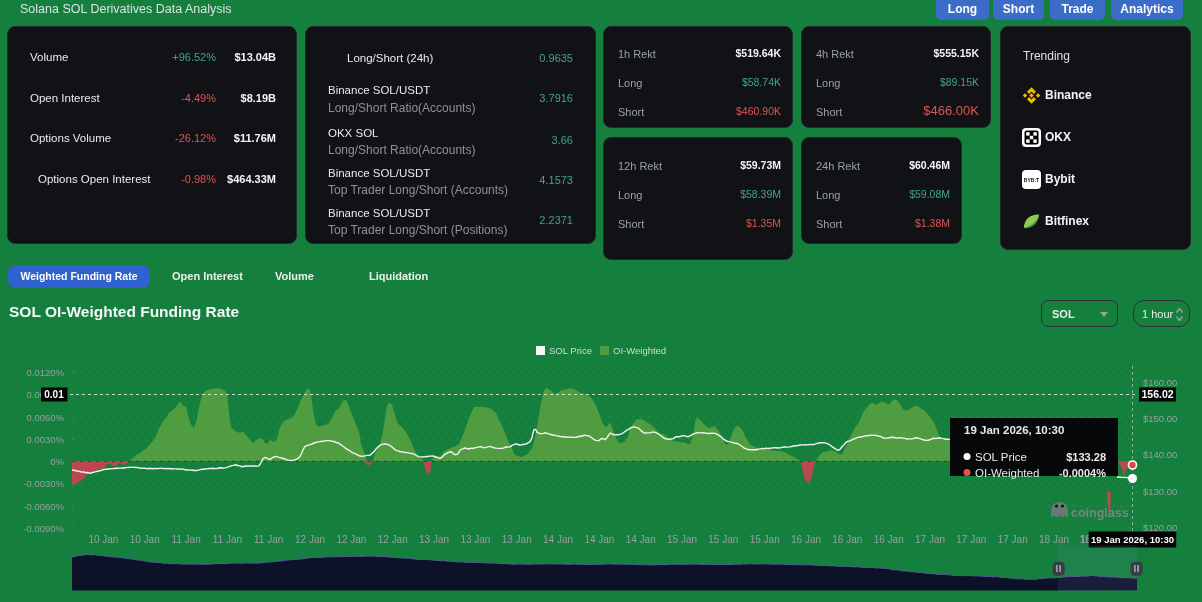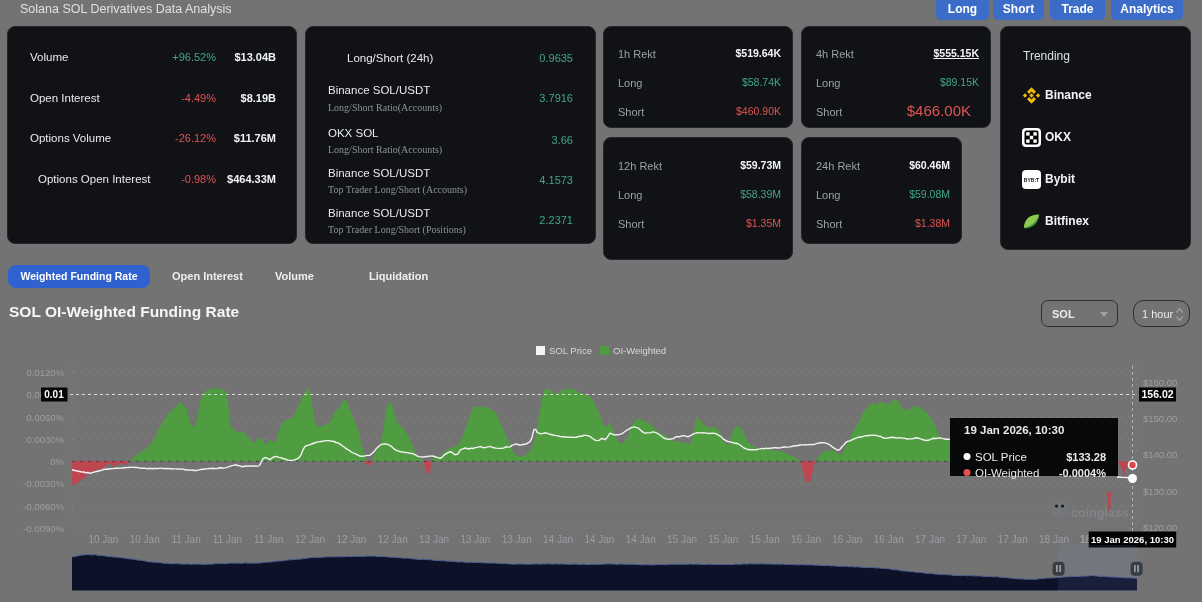--- a/index.html
+++ b/index.html
@@ -1,21 +1,21 @@
 <!DOCTYPE html>
 <html><head><meta charset="utf-8"><style>
 *{margin:0;padding:0;box-sizing:border-box;font-family:"Liberation Sans",sans-serif;}
 html,body{width:1202px;height:602px;background:#070809;overflow:hidden;}
-#page{position:relative;width:1202px;height:602px;background:#737373;}
+#page{position:relative;width:1202px;height:602px;background:#15803d;}
 .card{position:absolute;background:#101216;border:1px solid #24272d;border-radius:8px;}
 .btn{position:absolute;top:-7px;height:27px;background:#3a6cc8;border-radius:5px;color:#fff;
 font-size:12px;font-weight:bold;text-align:center;line-height:33px;}
 .lbl{color:#e9eaec;font-size:11.5px;}
 .gray{color:#9ba0a6;font-size:11px;}
-.sub{color:#8e9196;font-size:10px;font-family:Liberation Serif, serif;}
+.sub{color:#8e9196;font-size:12px;}
 .green{color:#42a589;font-size:11px;}
 .red{color:#e05452;font-size:11px;}
 .val{color:#f3f4f6;font-weight:bold;font-size:11px;}
 .row{position:absolute;left:0;right:0;height:16px;line-height:16px;}
 .pos{position:absolute;}
 </style></head><body>
 <div id="page">
  <div class="pos" style="left:20px;top:2px;font-size:12.5px;color:#dde0e3;">Solana SOL Derivatives Data Analysis</div>
  <div class="btn" style="left:936px;width:53px;">Long</div>
  <div class="btn" style="left:993px;width:51px;">Short</div>
@@ -79,23 +79,23 @@
         <span class="green pos" style="right:22px;">2.2371</span>
       </div>
  </div>
 
  <div class="card" style="left:603px;top:26px;width:190px;height:102px;">
   <div class="row" style="left:14px;right:11px;top:18px;"><span class="gray">1h Rekt</span><span class="val pos" style="right:0;font-size:10.5px;">$519.64K</span></div>
   <div class="row" style="left:14px;right:11px;top:47px;"><span class="gray">Long</span><span class="green pos" style="right:0;font-size:10.5px;">$58.74K</span></div>
   <div class="row" style="left:14px;right:11px;top:76px;"><span class="gray">Short</span><span class="red pos" style="right:0;font-size:10.5px;">$460.90K</span></div>
  </div>
  <div class="card" style="left:801px;top:26px;width:190px;height:102px;">
-  <div class="row" style="left:14px;right:11px;top:18px;"><span class="gray">4h Rekt</span><span class="val pos" style="right:0;font-size:10.5px;text-decoration:underline;">$555.15K</span></div>
+  <div class="row" style="left:14px;right:11px;top:18px;"><span class="gray">4h Rekt</span><span class="val pos" style="right:0;font-size:10.5px;">$555.15K</span></div>
   <div class="row" style="left:14px;right:11px;top:47px;"><span class="gray">Long</span><span class="green pos" style="right:0;font-size:10.5px;">$89.15K</span></div>
-  <div class="row" style="left:14px;right:11px;top:76px;"><span class="gray">Short</span><span class="red pos" style="right:8px;font-size:15px;">$466.00K</span></div>
+  <div class="row" style="left:14px;right:11px;top:76px;"><span class="gray">Short</span><span class="red pos" style="right:0;font-size:13px;">$466.00K</span></div>
  </div>
  <div class="card" style="left:603px;top:137px;width:190px;height:123px;">
   <div class="row" style="left:14px;right:11px;top:19px;"><span class="gray">12h Rekt</span><span class="val pos" style="right:0;font-size:10.5px;">$59.73M</span></div>
   <div class="row" style="left:14px;right:11px;top:48px;"><span class="gray">Long</span><span class="green pos" style="right:0;font-size:10.5px;">$58.39M</span></div>
   <div class="row" style="left:14px;right:11px;top:77px;"><span class="gray">Short</span><span class="red pos" style="right:0;font-size:10.5px;">$1.35M</span></div>
  </div>
  <div class="card" style="left:801px;top:137px;width:161px;height:107px;">
   <div class="row" style="left:14px;right:11px;top:19px;"><span class="gray">24h Rekt</span><span class="val pos" style="right:0;font-size:10.5px;">$60.46M</span></div>
   <div class="row" style="left:14px;right:11px;top:48px;"><span class="gray">Long</span><span class="green pos" style="right:0;font-size:10.5px;">$59.08M</span></div>
   <div class="row" style="left:14px;right:11px;top:77px;"><span class="gray">Short</span><span class="red pos" style="right:0;font-size:10.5px;">$1.38M</span></div>

